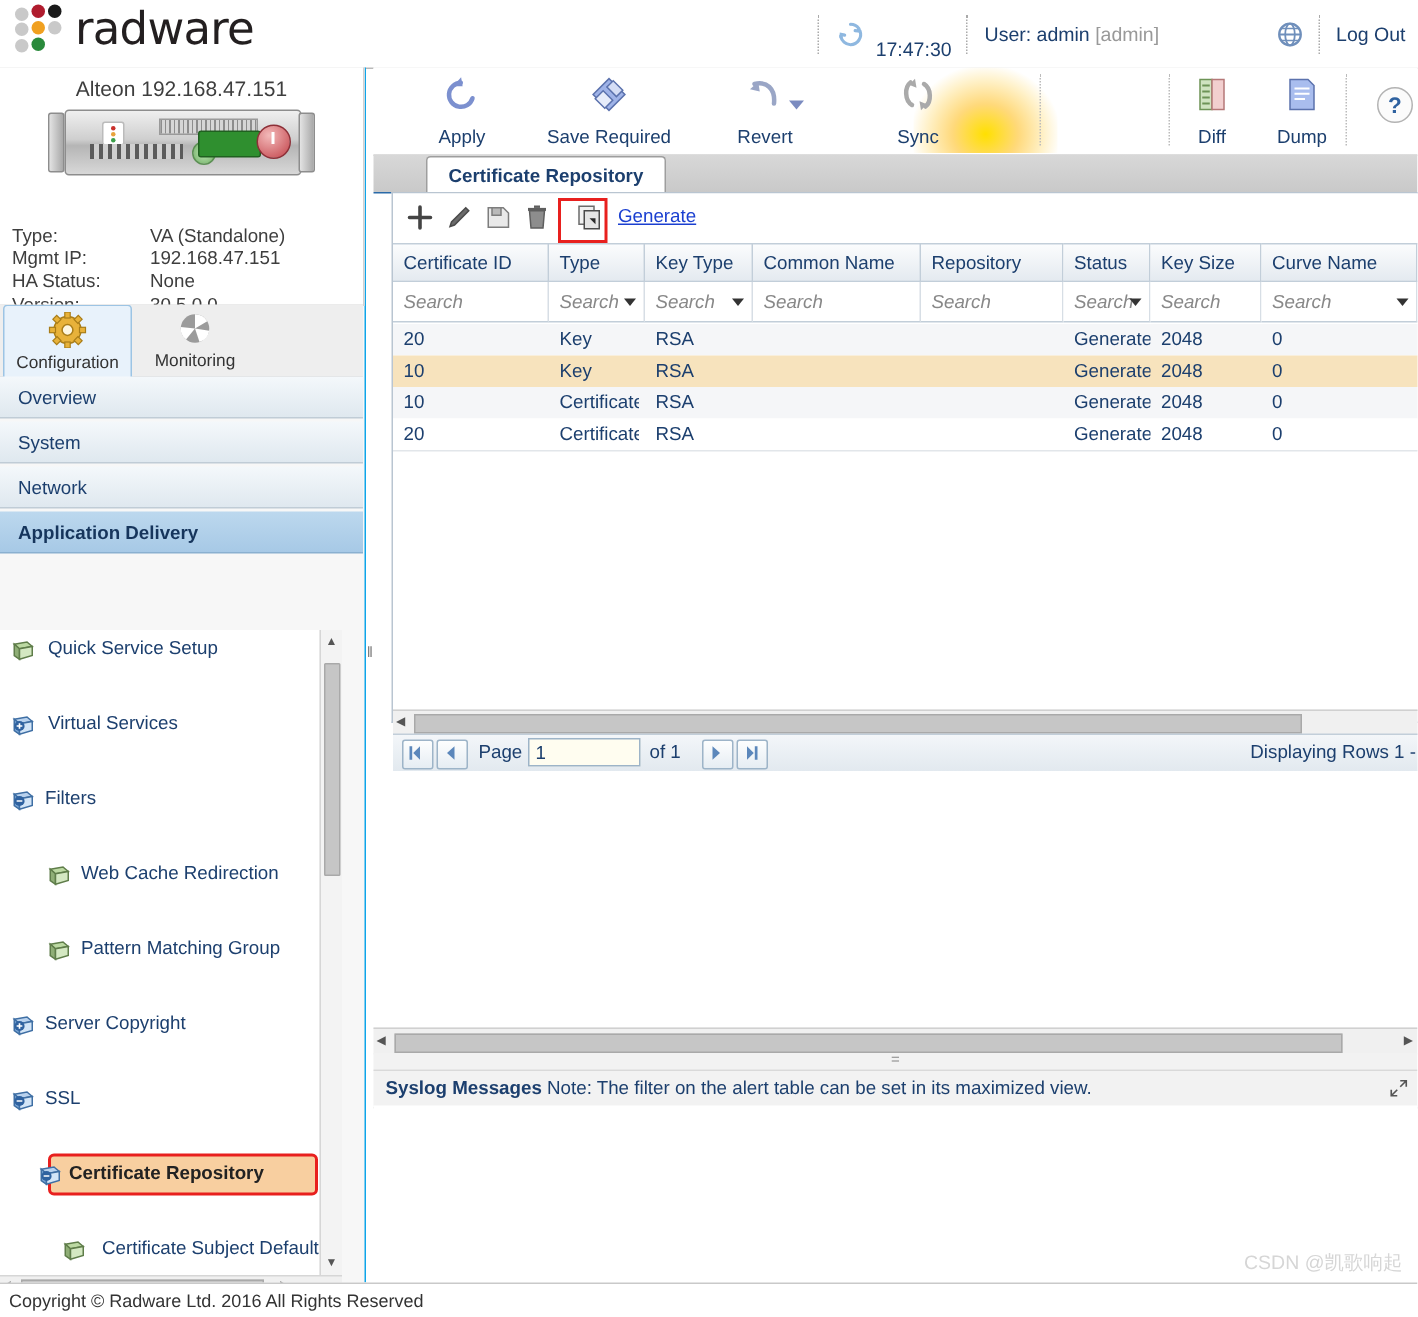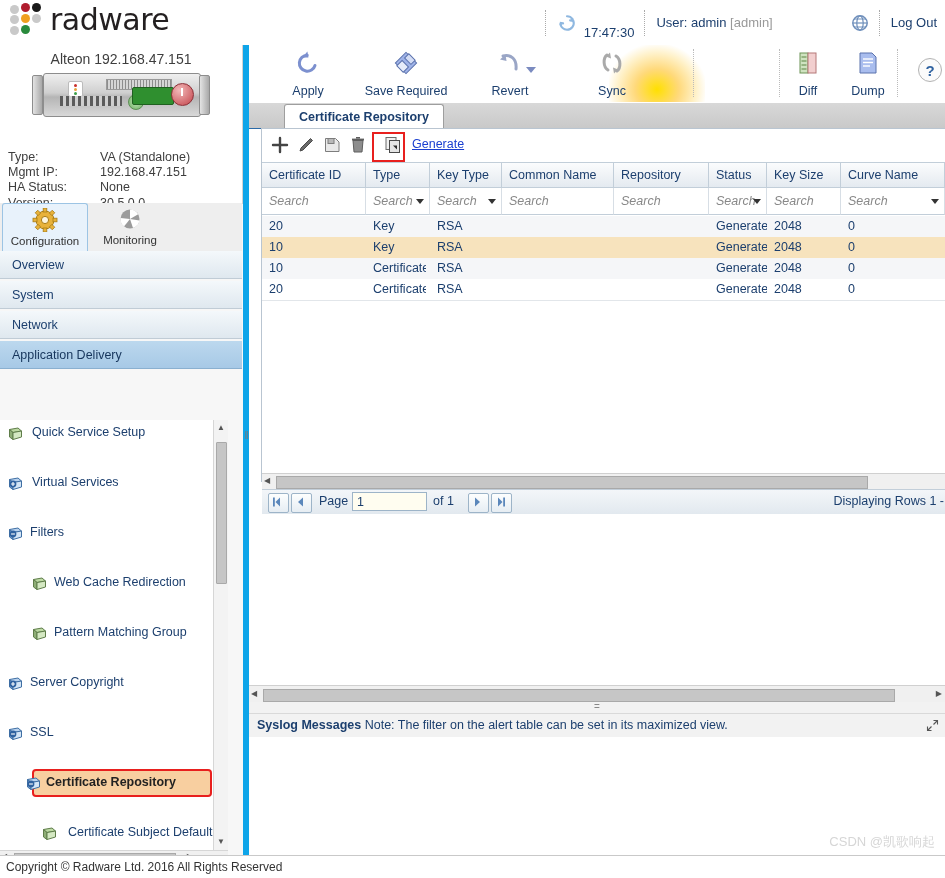--- a/index.html
+++ b/index.html
@@ -18,21 +18,21 @@
   #hdr-right{position:absolute;right:0;top:0;height:45px;display:flex;align-items:center;}
   .hdr-sep{width:1px;height:26px;border-left:1px dotted #aaa;margin:0 10px;}
   .hdr-time{font-size:13px;color:#1c3f6e;margin-top:20px;}
   .hdr-user{font-size:13px;color:#1c3f6e;}
   .hdr-user .dim{color:#999;}
   .hdr-logout{font-size:13px;color:#1c3f6e;padding-right:8px;}
   .refresh-ico{width:20px;height:20px;margin-right:7px;}
   .globe-ico{width:18px;height:18px;}
 
   
-  #leftpanel{position:absolute;left:0;top:45px;width:243px;height:810px;background:#f7f7f7;border-right:6px solid #0ea5e9;}
+  #leftpanel{position:absolute;left:0;top:45px;width:243px;height:810px;background:#f7f7f7;border-right:1px solid #0ea5e9;}
   #devbox{position:absolute;left:0;top:0;width:242px;height:158px;background:#fff;border:1px solid #d2d2d2;border-top:none;border-left:none;}
   #devtitle{text-align:center;font-size:14px;color:#3e3e3e;padding-top:6px;font-weight:400;}
   #devimg{margin:6px auto 0;width:180px;height:42px;position:relative;}
   .chassis{position:absolute;left:12px;top:0;width:156px;height:42px;border-radius:3px;
      background:linear-gradient(#efefef,#cfcfcf 45%,#b5b5b5 55%,#d8d8d8);border:1px solid #8d8d8d;}
   .ear{position:absolute;top:2px;width:9px;height:38px;border-radius:2px;background:linear-gradient(90deg,#e3e3e3,#a8a8a8);border:1px solid #8d8d8d;}
   .ear.l{left:1px;} .ear.r{right:1px;}
   .lcd{position:absolute;right:26px;top:13px;width:40px;height:16px;background:#2f8f2f;border:1px solid #206020;border-radius:2px;}
   .pwr{position:absolute;right:6px;top:9px;width:21px;height:21px;border-radius:50%;background:radial-gradient(circle at 35% 30%,#f3b9b9,#c2434a);border:1px solid #8d3038;}
   .pwr:after{content:"";position:absolute;left:9px;top:4px;width:2px;height:8px;background:#fff;}
@@ -45,21 +45,21 @@
   #devinfo .k{display:inline-block;width:92px;}
   #devinfo .v{color:#3e3e3e;}
   
   #modetabs{position:absolute;left:0;top:158px;width:242px;height:48px;background:#eeeeee;border-bottom:1px solid #b9b9b9;}
   .modetab{position:absolute;top:0;width:84px;height:47px;text-align:center;font-size:11.5px;color:#333;}
   .modetab.sel{background:#e8f2fb;border:1px solid #9cc4e4;border-bottom:1px solid #e8f2fb;border-radius:3px 3px 0 0;}
   .modetab .mi{display:block;margin:4px auto 1px;}
   
   .accordion{position:absolute;left:0;width:242px;height:28px;font-size:12.5px;color:#1c3f6e;line-height:28px;padding-left:12px;
      box-sizing:border-box;background:linear-gradient(#f4f8fb,#dfe8ef);border-bottom:1px solid #c0ccd6;}
-  .accordion.active{background:linear-gradient(#bcd8ee,#a7c9e6);font-weight:normal;color:#16355c;border-bottom:1px solid #8ab0d0;}
+  .accordion.active{background:linear-gradient(#bcd8ee,#a7c9e6);font-weight:bold;color:#16355c;border-bottom:1px solid #8ab0d0;}
   
   #tree{position:absolute;left:0;top:375px;width:228px;height:430px;background:#fff;overflow:hidden;}
   .tnode{position:relative;height:25px;line-height:25px;font-size:12.5px;color:#1c3f6e;white-space:nowrap;}
   .tnode .ticon{position:absolute;top:5px;width:15px;height:14px;}
   .tnode .tlabel{position:absolute;white-space:nowrap;}
   .tnode.sel .tlabel{font-weight:bold;color:#222;}
   #selbox{position:absolute;left:32px;width:180px;height:28px;border:2px solid #e8201e;border-radius:4px;background:#f8cfa0;box-sizing:border-box;}
   #treescroll{position:absolute;right:0;top:0;width:14px;height:430px;background:#f3f3f3;border-left:1px solid #d6d6d6;}
   #treescroll .thumb{position:absolute;left:2px;top:22px;width:9px;height:140px;background:#c6c6c6;border:1px solid #a9a9a9;border-radius:1px;}
   .arrbtn{position:absolute;left:0;width:14px;height:16px;text-align:center;font-size:8px;color:#555;line-height:16px;}

